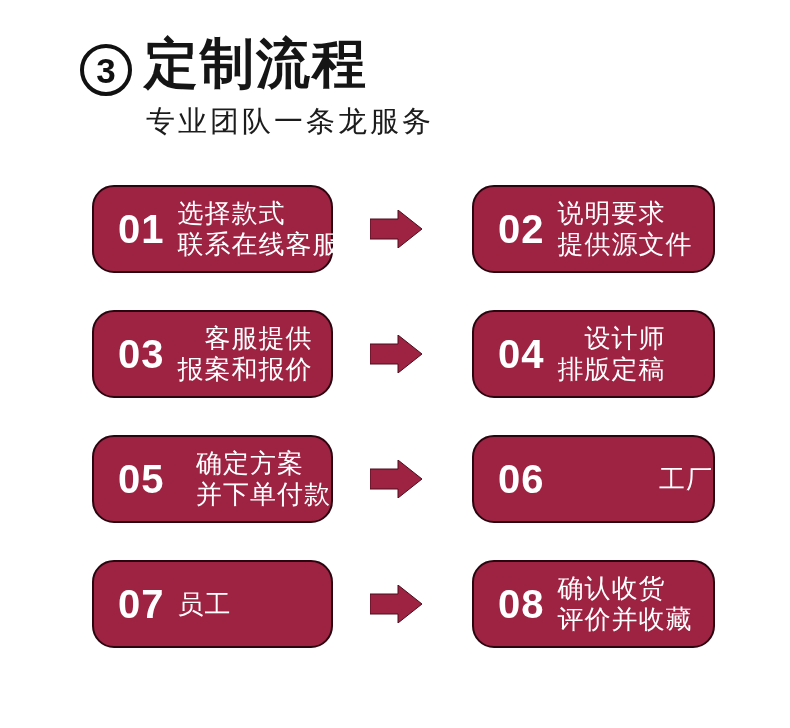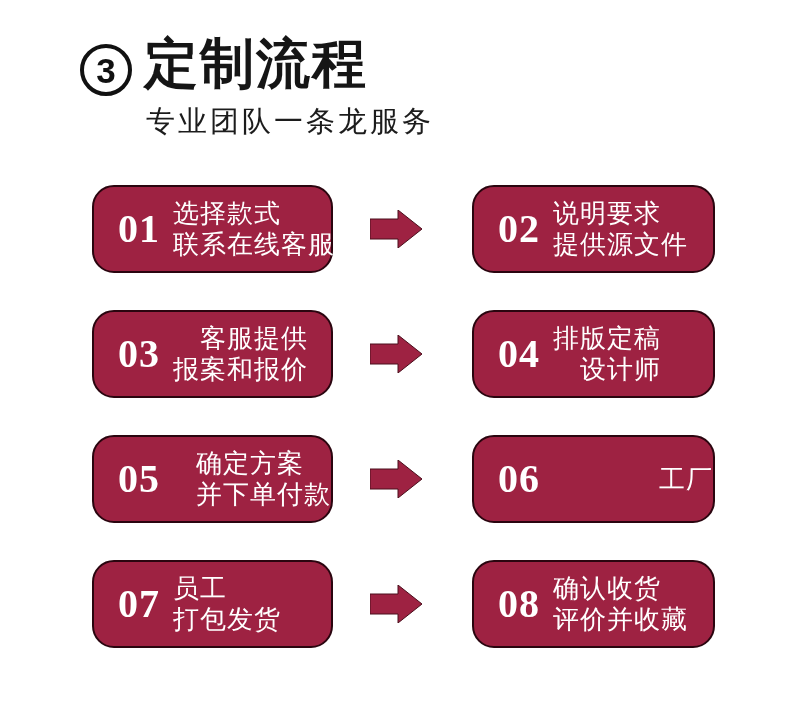--- a/index.html
+++ b/index.html
@@ -57,21 +57,20 @@
   .step-box{
     position:absolute;
     height:88px;
     background:var(--box_fill);
     border:2px solid var(--box_border);
     border-radius:22px;
     display:flex;
     align-items:center;
     padding-left:24px;
     color:var(--text_on_box);
-    font-family:Liberation Serif, serif;
   }
   .step-box.col-left{ left:92px;  width:241px; }
   .step-box.col-right{ left:472px; width:243px; }
   .row-0{ top:185px; }
   .row-1{ top:310px;text-align:right; }
   .row-2{ top:435px;justify-content:space-between; }
   .row-3{ top:560px; }
   .step-number{
     font-size:40px;
     font-weight:600;
@@ -139,22 +138,22 @@
     </span>
   </div>
   <div class="flow-arrow row-1">
     <svg viewBox="0 0 52 38" aria-hidden="true">
         <polygon points="0,9 28,9 28,0 52,19 28,38 28,29 0,29" fill="currentColor" stroke="#4a0f1c" stroke-width="1"></polygon>
       </svg>
   </div>
   <div class="step-box col-right row-1">
     <span class="step-number">04</span>
     <span class="step-lines">
+      <span>设计师</span>
       <span>排版定稿</span>
-      <span>设计师</span>
     </span>
   </div>
 
   <div class="step-box col-left row-2">
     <span class="step-number">05</span>
     <span class="step-lines">
       <span>确定方案</span>
       <span>并下单付款</span>
     </span>
   </div>
@@ -167,21 +166,20 @@
     <span class="step-number">06</span>
     <span class="step-lines">
       <span>工厂</span>
     </span>
   </div>
 
   <div class="step-box col-left row-3">
     <span class="step-number">07</span>
     <span class="step-lines">
       <span>员工</span>
-      <span>打包发货</span>
     </span>
   </div>
   <div class="flow-arrow row-3">
     <svg viewBox="0 0 52 38" aria-hidden="true">
         <polygon points="0,9 28,9 28,0 52,19 28,38 28,29 0,29" fill="currentColor" stroke="#4a0f1c" stroke-width="1"></polygon>
       </svg>
   </div>
   <div class="step-box col-right row-3">
     <span class="step-number">08</span>
     <span class="step-lines">

